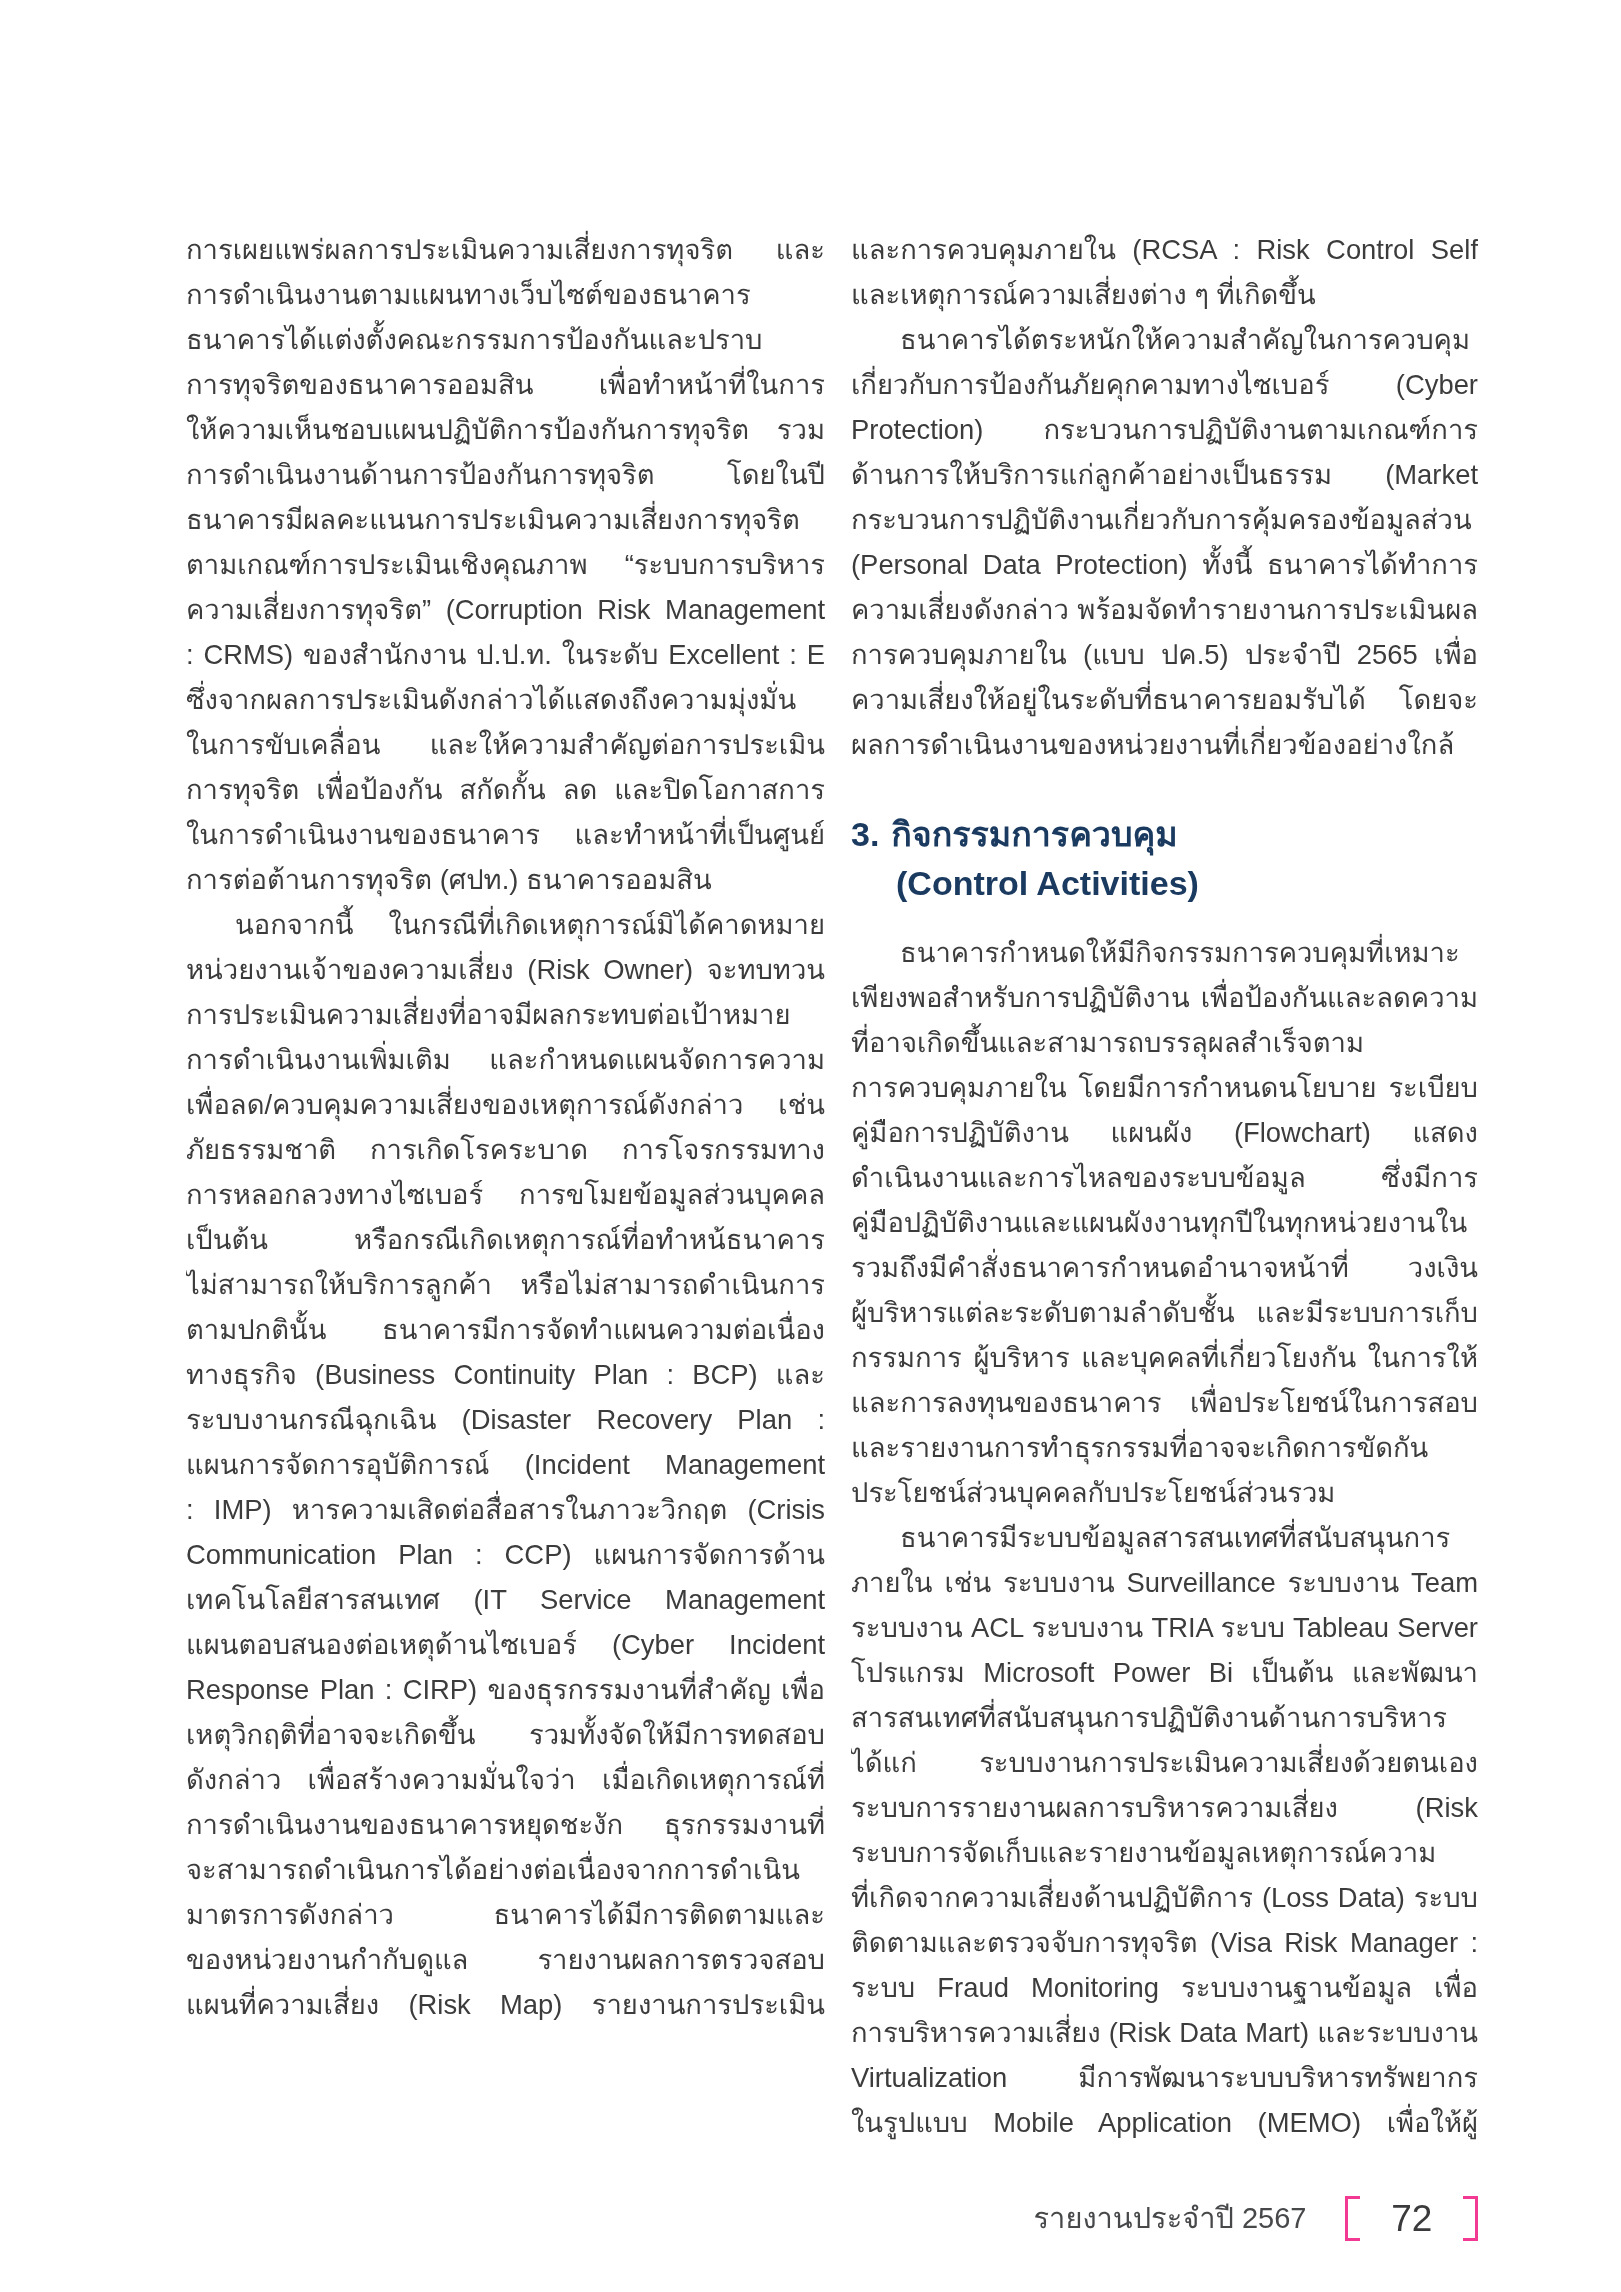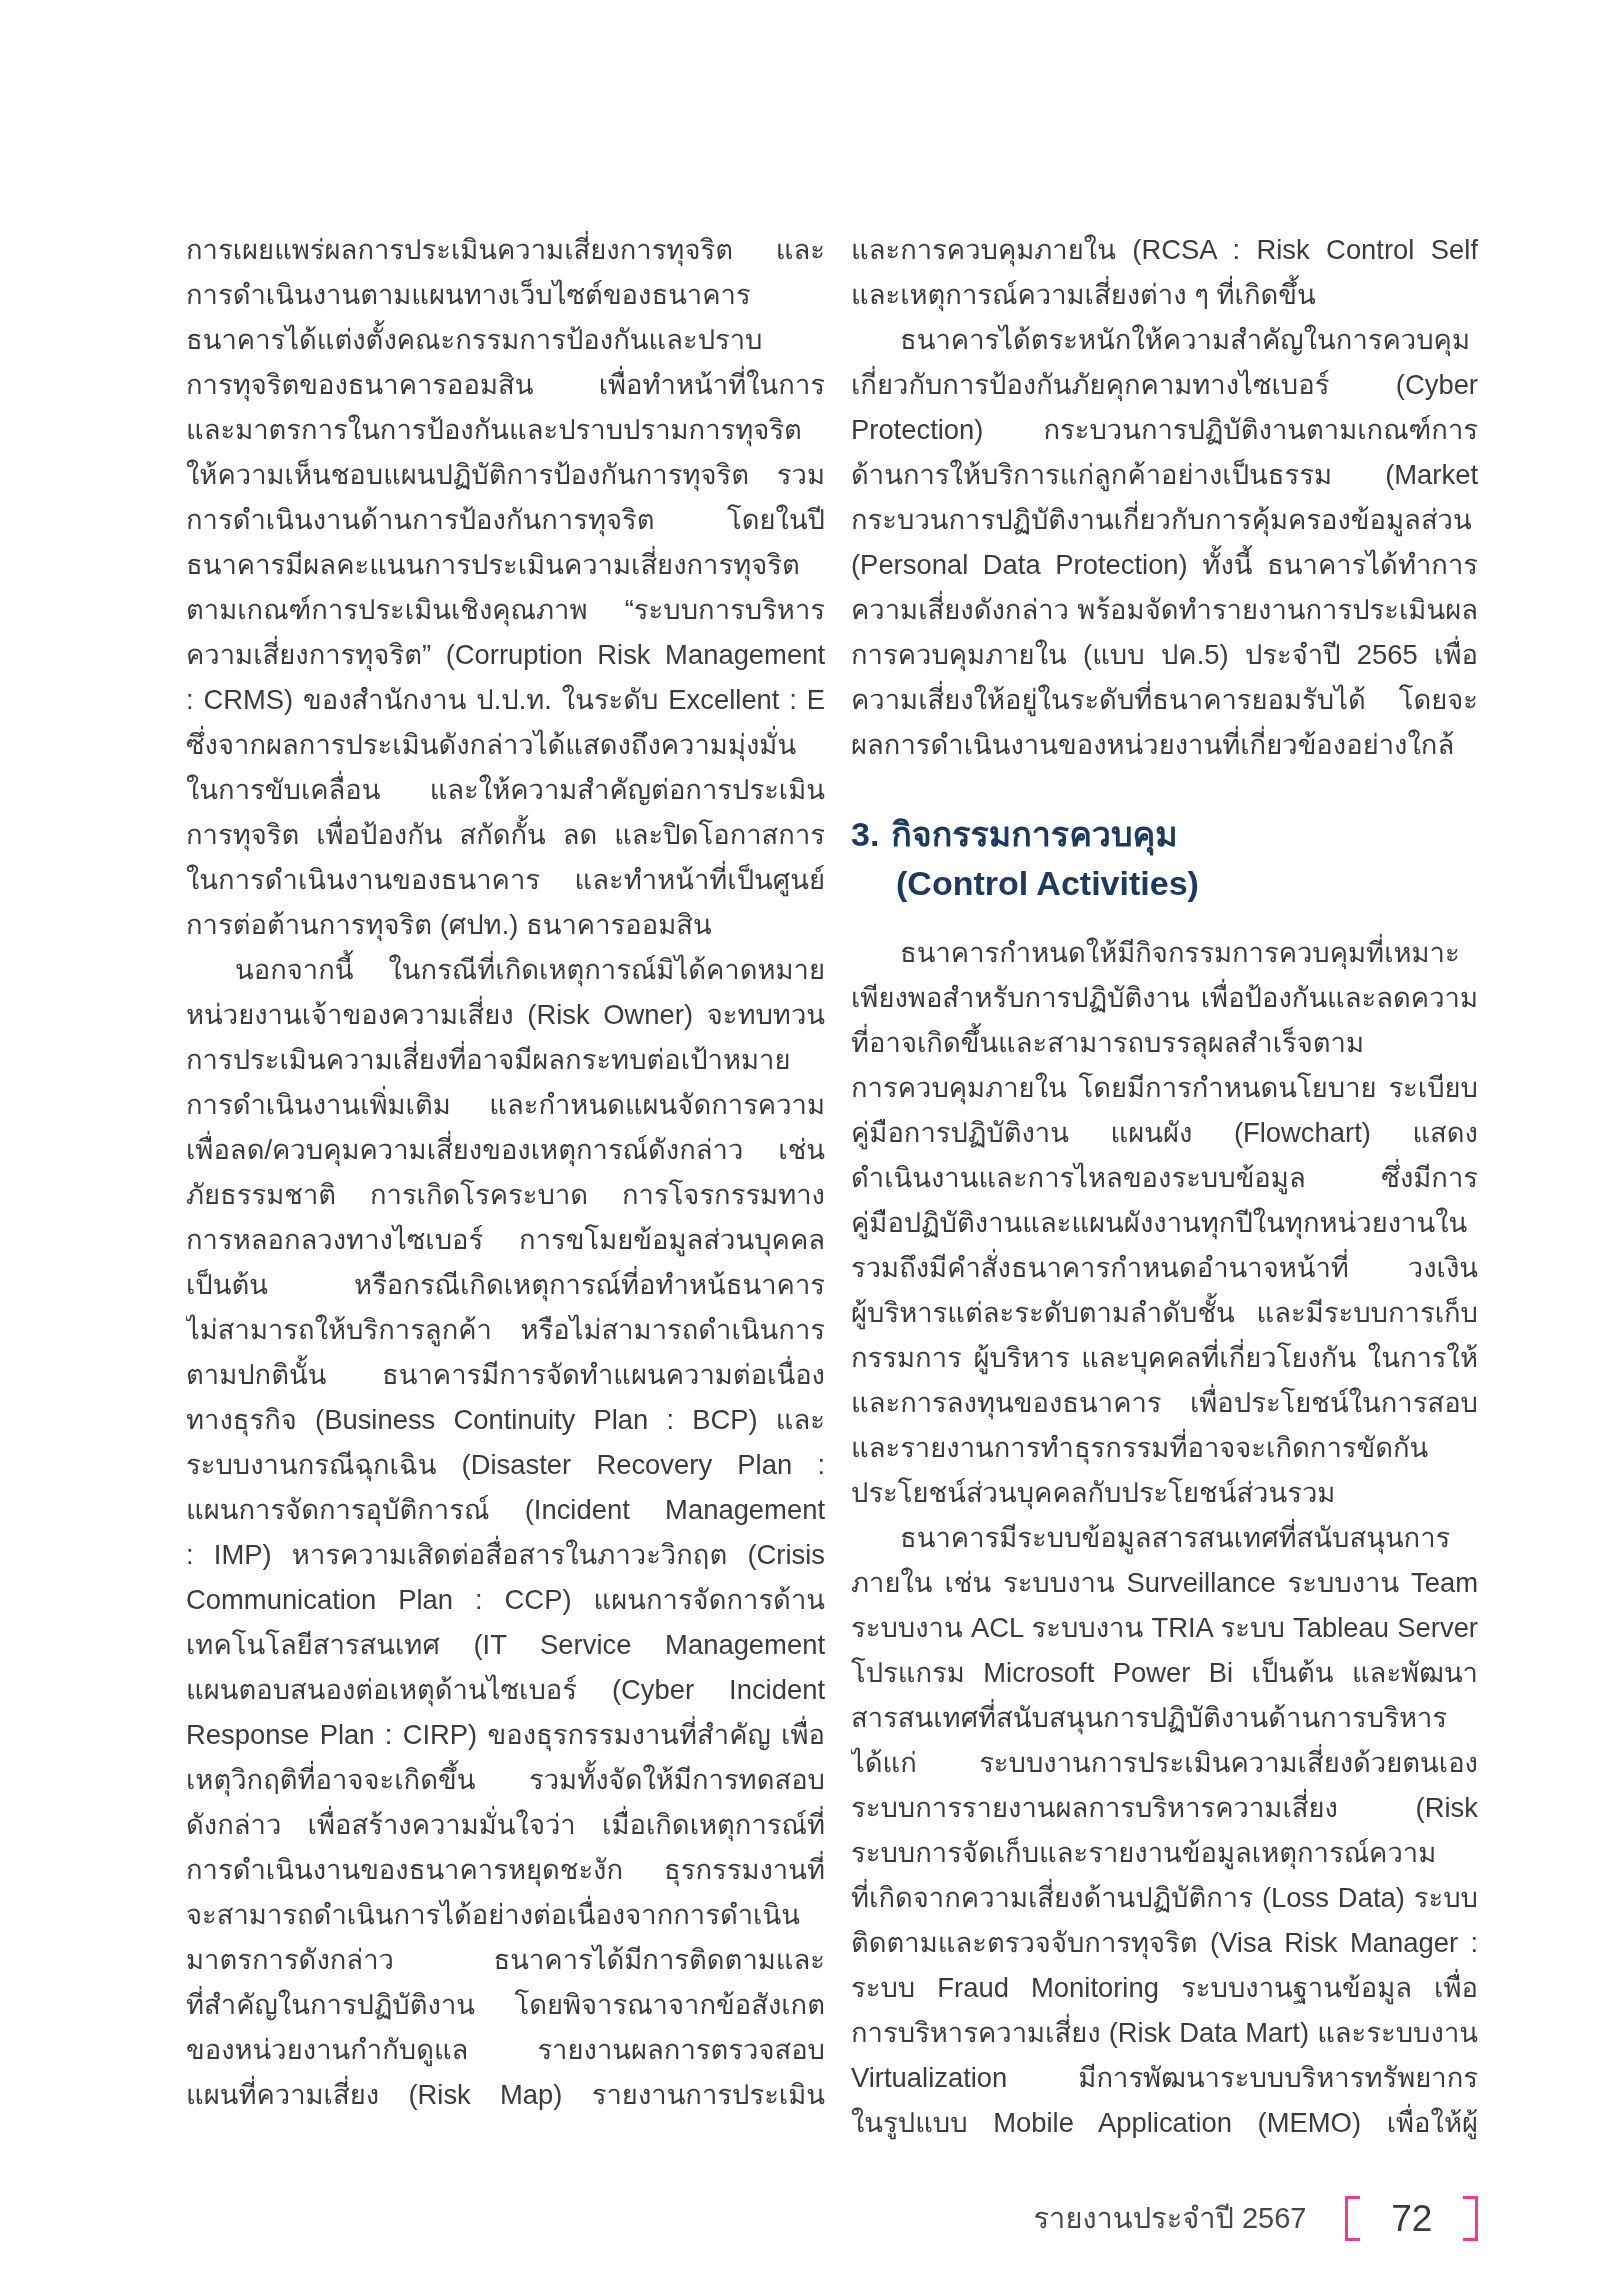--- a/index.html
+++ b/index.html
@@ -63,21 +63,20 @@
 </head>
 <body>
 
 <div class="page">
 
   <div class="col col-left" id="left-lines">
       <div class="tline">การเผยแพร่ผลการประเมินความเสี่ยงการทุจริต และรายงานผล</div>
       <div class="tline">การดำเนินงานตามแผนทางเว็บไซต์ของธนาคารออมสิน ทั้งนี้</div>
       <div class="tline">ธนาคารได้แต่งตั้งคณะกรรมการป้องกันและปราบปราม</div>
       <div class="tline">การทุจริตของธนาคารออมสิน เพื่อทำหน้าที่ในการกำหนดแนวทาง</div>
-      <div class="tline">และมาตรการในการป้องกันและปราบปรามการทุจริต</div>
       <div class="tline">ให้ความเห็นชอบแผนปฏิบัติการป้องกันการทุจริต รวมถึงติดตาม</div>
       <div class="tline">การดำเนินงานด้านการป้องกันการทุจริต โดยในปี 2566</div>
       <div class="tline">ธนาคารมีผลคะแนนการประเมินความเสี่ยงการทุจริต</div>
       <div class="tline">ตามเกณฑ์การประเมินเชิงคุณภาพ “ระบบการบริหารจัดการ</div>
       <div class="tline">ความเสี่ยงการทุจริต” (Corruption Risk Management System</div>
       <div class="tline">: CRMS) ของสำนักงาน ป.ป.ท. ในระดับ Excellent : E (ดีเยี่ยม)</div>
       <div class="tline">ซึ่งจากผลการประเมินดังกล่าวได้แสดงถึงความมุ่งมั่น</div>
       <div class="tline">ในการขับเคลื่อน และให้ความสำคัญต่อการประเมินความเสี่ยง</div>
       <div class="tline">การทุจริต เพื่อป้องกัน สกัดกั้น ลด และปิดโอกาสการทุจริต</div>
       <div class="tline">ในการดำเนินงานของธนาคาร และทำหน้าที่เป็นศูนย์ปฏิบัติ</div>
@@ -98,21 +97,20 @@
       <div class="tline">: IMP) หารความเสิดต่อสื่อสารในภาวะวิกฤต (Crisis</div>
       <div class="tline">Communication Plan : CCP) แผนการจัดการด้านบริการ</div>
       <div class="tline">เทคโนโลยีสารสนเทศ (IT Service Management ITSM)</div>
       <div class="tline">แผนตอบสนองต่อเหตุด้านไซเบอร์ (Cyber Incident</div>
       <div class="tline">Response Plan : CIRP) ของธุรกรรมงานที่สำคัญ เพื่อรองรับ</div>
       <div class="tline">เหตุวิกฤติที่อาจจะเกิดขึ้น รวมทั้งจัดให้มีการทดสอบแผน</div>
       <div class="tline">ดังกล่าว เพื่อสร้างความมั่นใจว่า เมื่อเกิดเหตุการณ์ที่ทำให้</div>
       <div class="tline">การดำเนินงานของธนาคารหยุดชะงัก ธุรกรรมงานที่สำคัญ</div>
       <div class="tline">จะสามารถดำเนินการได้อย่างต่อเนื่องจากการดำเนินการตาม</div>
       <div class="tline">มาตรการดังกล่าว ธนาคารได้มีการติดตามและประเมินความเสี่ยง</div>
-      <div class="tline">ที่สำคัญในการปฏิบัติงาน โดยพิจารณาจากข้อสังเกต</div>
       <div class="tline">ของหน่วยงานกำกับดูแล รายงานผลการตรวจสอบภายใน</div>
       <div class="tline">แผนที่ความเสี่ยง (Risk Map) รายงานการประเมินความเสี่ยง</div>
     </div>
 
   <div class="col col-right">
     <div id="right-lines-before">
         <div class="tline">และการควบคุมภายใน (RCSA : Risk Control Self Assessment)</div>
         <div class="tline endp">และเหตุการณ์ความเสี่ยงต่าง ๆ ที่เกิดขึ้น</div>
         <div class="tline ind">ธนาคารได้ตระหนักให้ความสำคัญในการควบคุมความเสี่ยง</div>
         <div class="tline">เกี่ยวกับการป้องกันภัยคุกคามทางไซเบอร์ (Cyber Threat</div>

